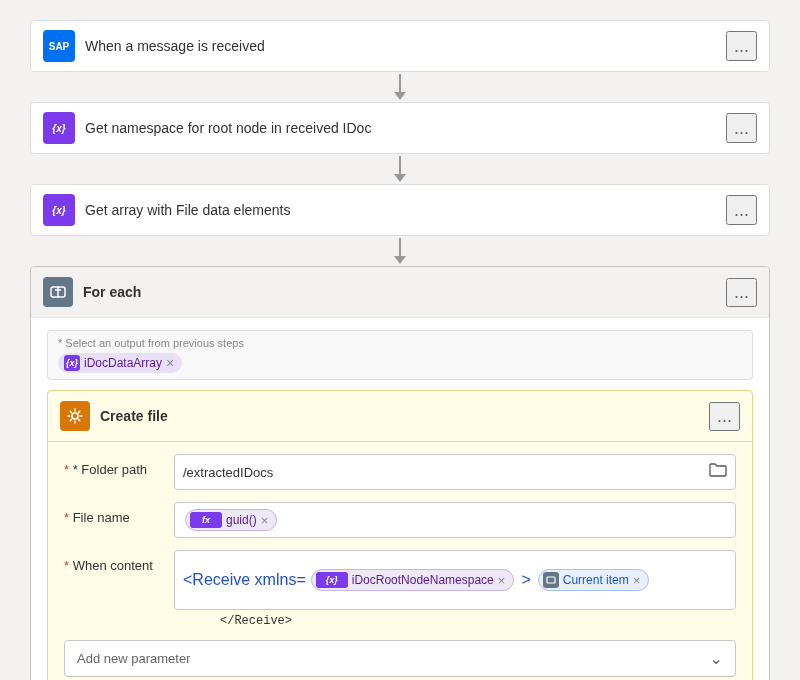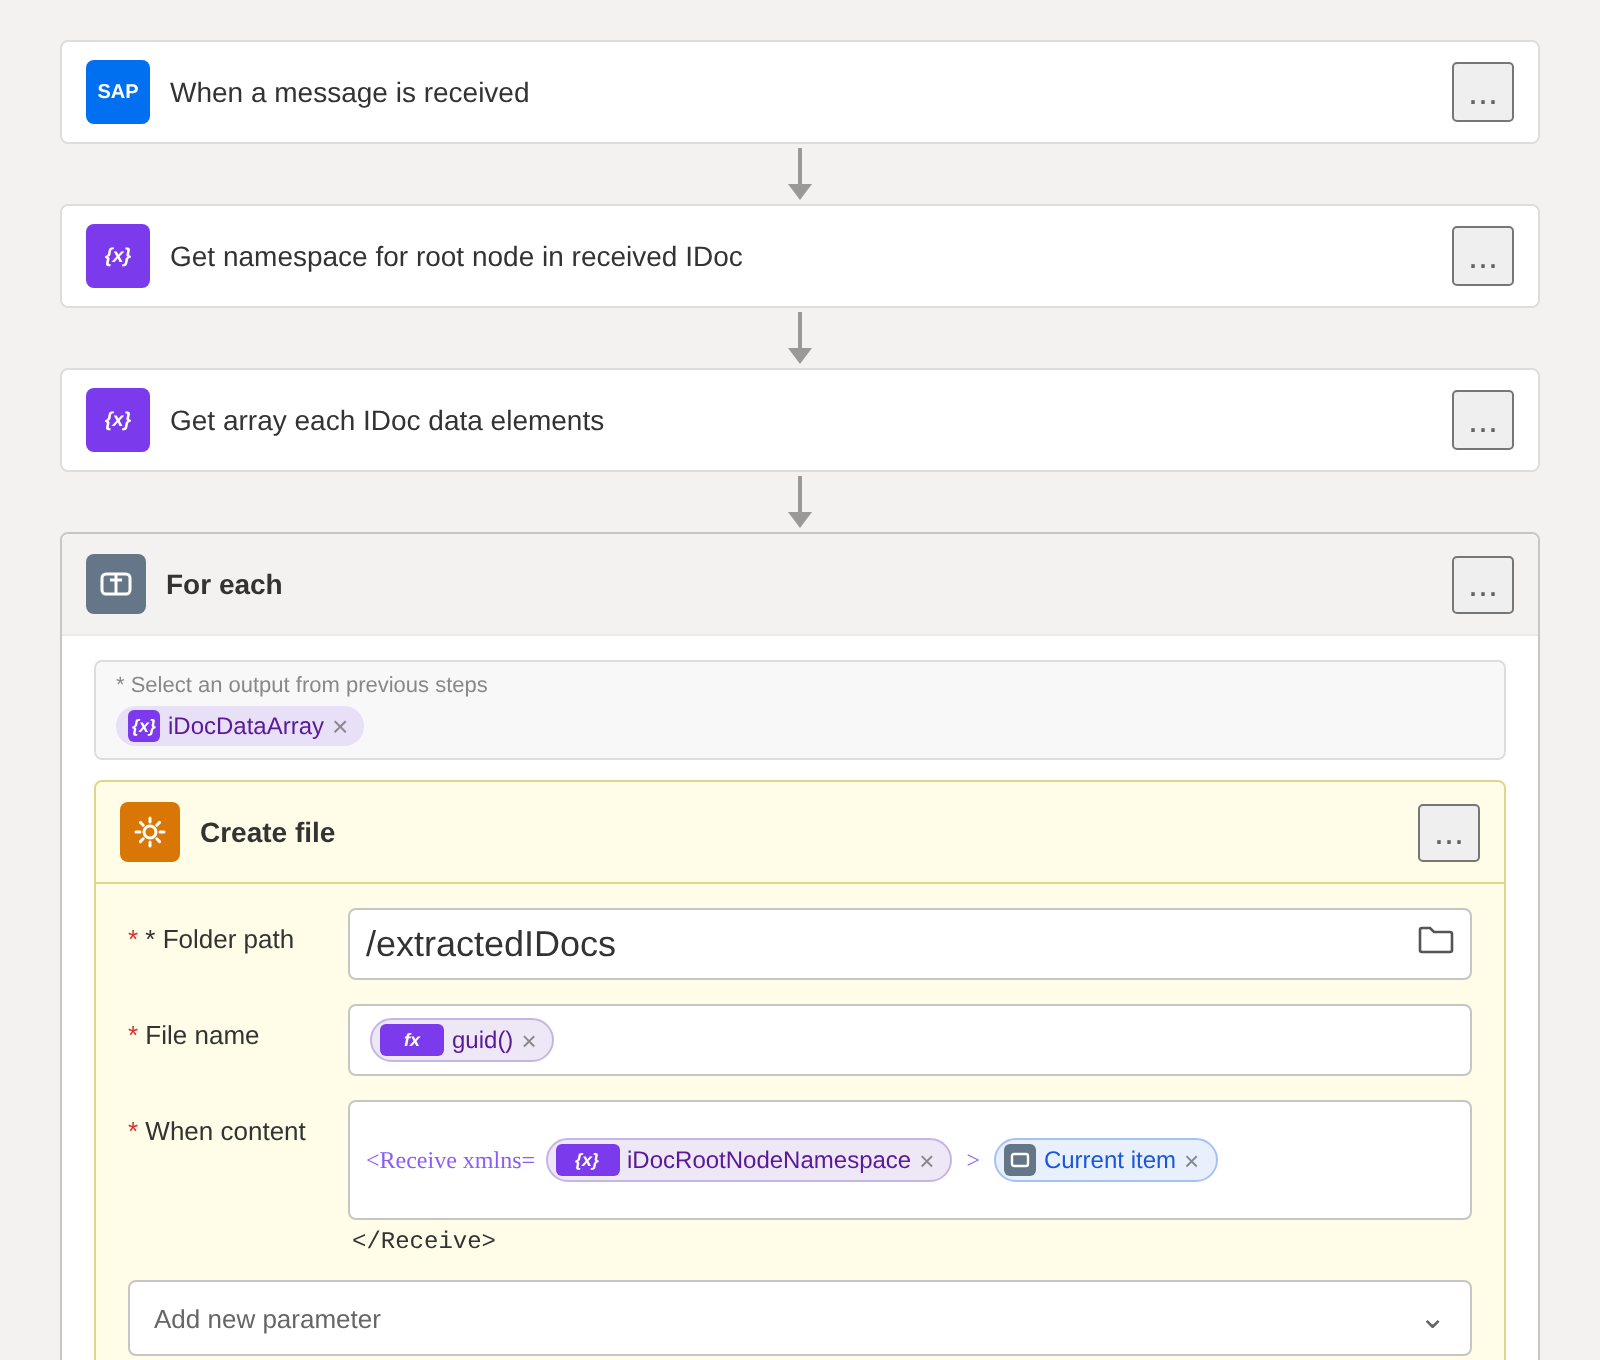--- a/index.html
+++ b/index.html
@@ -250,21 +250,21 @@
     }
 
     .form-field.folder-field {
       display: flex;
       align-items: center;
       justify-content: space-between;
     }
 
     .folder-path-text {
       color: #333;
-      font-size: 18px;
+      font-size: 13px;
     }
 
     .folder-icon-btn {
       cursor: pointer;
       color: #666;
       font-size: 16px;
     }
 
     
     .pill {
@@ -329,23 +329,23 @@
       align-items: center;
       gap: 3px;
       border: 1px solid #c8c6c4;
       border-radius: 4px;
       background: #fff;
       padding: 6px 8px;
       min-height: 60px;
     }
 
     .content-text {
-      font-size: 12px;
-      color: #8b5cf6;
-      font-family: Liberation Serif, serif;
+      font-size: 16px;
+      color: #1d4ed8;
+      font-family: Liberation Sans, sans-serif;
     }
 
     
     .add-param-row {
       display: flex;
       align-items: center;
       justify-content: space-between;
       border: 1px solid #c8c6c4;
       border-radius: 4px;
       padding: 8px 12px;
@@ -415,21 +415,21 @@
 
   <div class="connector">
     <div class="connector-line"></div>
     <div class="connector-arrow"></div>
   </div>
 
   <div class="step-card var-card">
     <div class="icon-box">
       <span class="var-icon-text">{x}</span>
     </div>
-    <span class="step-title">Get array each IDoc data elements</span>
+    <span class="step-title">Get array with File data elements</span>
     <button class="more-btn">...</button>
   </div>
 
   <div class="connector">
     <div class="connector-line"></div>
     <div class="connector-arrow"></div>
   </div>
 
   <div class="foreach-container">
 
@@ -516,21 +516,21 @@
                 <div class="pill blue-gray" style="margin: 0 2px;">
                   <div class="pill-icon">
                     <svg width="10" height="10" viewBox="0 0 10 10" fill="none">
                       <rect x="1" y="2" width="8" height="6" rx="1" stroke="white" stroke-width="1.2" fill="none"></rect>
                     </svg>
                   </div>
                   <span>Current item</span>
                   <span class="pill-close">×</span>
                 </div>
               </div>
-              <div style="margin-top: 4px; font-family: 'Courier New', monospace; font-size: 12px; color: #333; padding-left: 2px;">&lt;/Receive&gt;</div>
+              <div style="margin-top: 4px; font-family: 'Courier New', monospace; font-size: 12px; color: #333; padding-left: 2px; margin-left: 44px;">&lt;/Receive&gt;</div>
             </div>
           </div>
 
           <div class="add-param-row">
             <span class="add-param-text">Add new parameter</span>
             <span class="chevron-down">⌄</span>
           </div>
 
         </div>
       </div>

